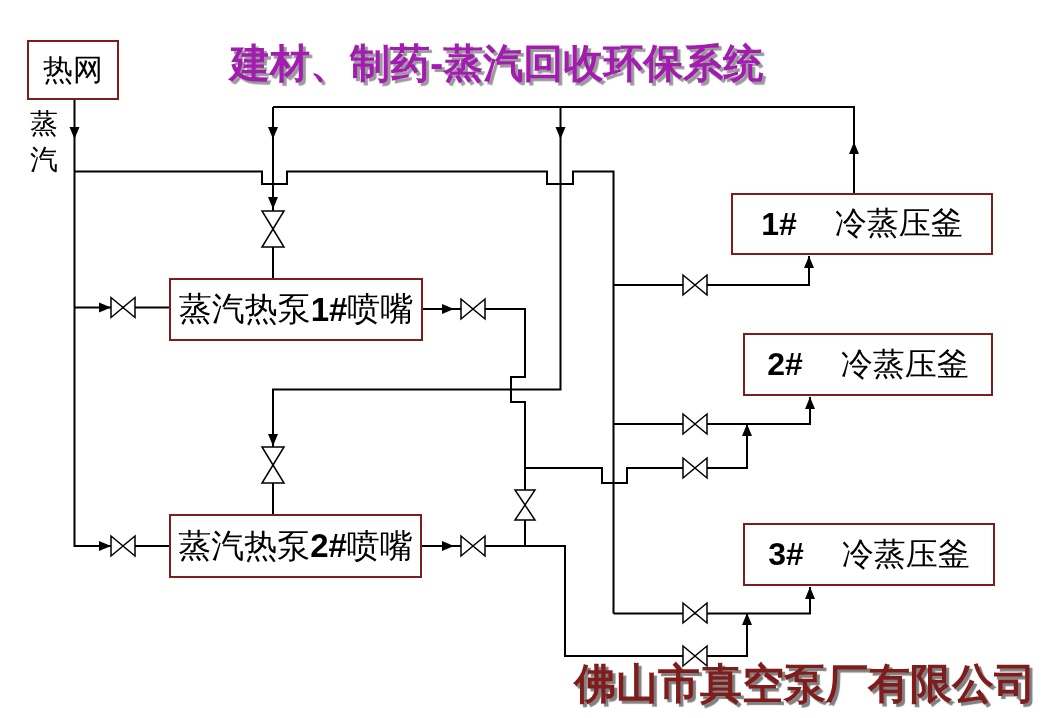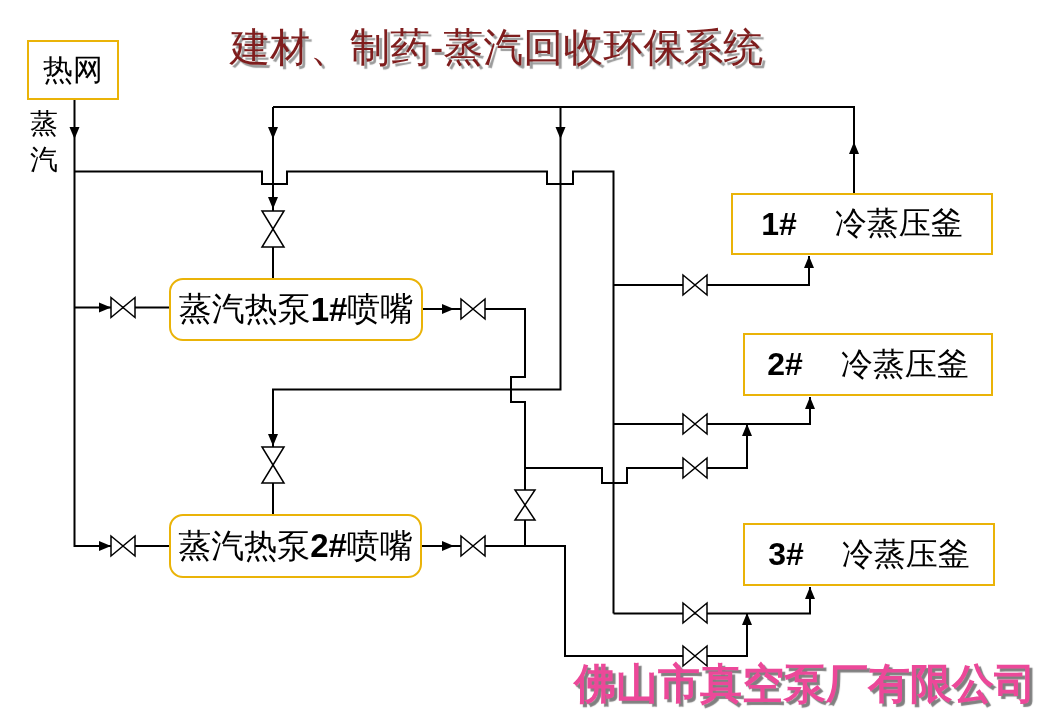--- a/index.html
+++ b/index.html
@@ -2,41 +2,41 @@
 <html><head>
 <meta charset="utf-8">
 <style>
   html,body{margin:0;padding:0;background:#fff;}
   .stage{
     position:relative;width:1051px;height:718px;background:#ffffff;
     font-family:"Liberation Sans",sans-serif;overflow:hidden;
   }
   .pipes{position:absolute;left:0;top:0;}
   .title{
-    position:absolute;left:230px;top:22px;margin:0;
-    font-size:40px;font-weight:normal;color:#7f1d1d;
+    position:absolute;left:230px;top:38px;margin:0;
+    font-size:40px;font-weight:bold;color:#a21caf;
     text-shadow:3px 3px 1px #9a9a9a;white-space:nowrap;line-height:50px;
   }
   .company{
     position:absolute;left:574px;top:660px;
-    font-size:42px;font-weight:bold;color:#ec4899;
+    font-size:42px;font-weight:bold;color:#7f1d1d;
     text-shadow:3px 3px 1px #808080;white-space:nowrap;line-height:48px;
   }
   .box{
-    position:absolute;border:2px solid #eab308;background:#fff;
+    position:absolute;border:2px solid #7f1d1d;background:#fff;
     display:flex;align-items:center;justify-content:center;
     white-space:nowrap;color:#000;box-sizing:border-box;
   }
   .heat-net{left:27px;top:40px;width:92px;height:60px;font-size:30px;}
   .steam{
     position:absolute;left:26px;top:106px;width:36px;
     font-size:28px;line-height:36px;text-align:center;color:#000;
   }
   .steam span{display:block;}
-  .nozzle{font-size:33px;border-radius:14px;}
+  .nozzle{font-size:33px;}
   .nozzle b{font-weight:bold;}
   #nozzle1{left:169px;top:278px;width:254px;height:63px;}
   #nozzle2{left:169px;top:514px;width:253px;height:64px;}
   .autoclave{font-size:32px;gap:38px;}
   .autoclave b{font-weight:bold;}
   #auto1{left:731px;top:193px;width:262px;height:62px;}
   #auto2{left:743px;top:333px;width:250px;height:63px;}
   #auto3{left:743px;top:523px;width:252px;height:63px;}
 </style>
 </head>

